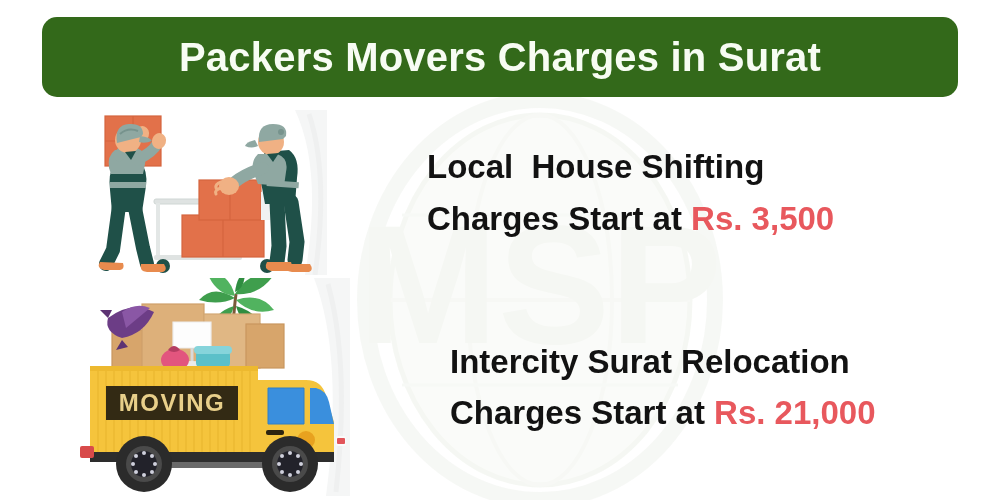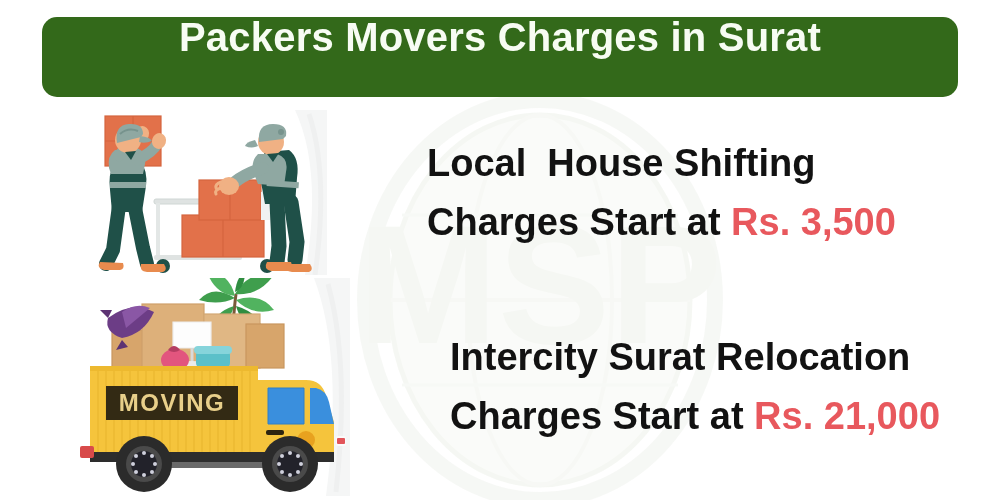--- a/index.html
+++ b/index.html
@@ -37,21 +37,21 @@
   
   .header-bar {
     position: absolute;
     left: 42px;
     top: 17px;
     width: 916px;
     height: 80px;
     background: #33691a;
     border-radius: 15px;
     display: flex;
-    align-items: flex-start;
+    align-items: center;
     justify-content: center;
     z-index: 3;
   }
   .header-title {
     color: #f7fcf3;
     font-size: 40px;
     font-weight: bold;
     letter-spacing: 0.2px;
     white-space: nowrap;
     text-align: center;
@@ -86,21 +86,21 @@
   .art-truck  { width: 272px; height: 218px; }
 
   .copy {
     flex: 1 1 auto;
     position: relative;
   }
   .copy-local { padding-left: 100px; }
   .copy-intercity { padding-left: 100px; }
 
   .copy-line {
-    font-size: 38px;
+    font-size: 33px;
     font-weight: bold;
     color: #121212;
     line-height: 1.55;
     white-space: pre;
   }
   .price {
     color: #e8585d;
     font-weight: bold;
   }
 </style>

